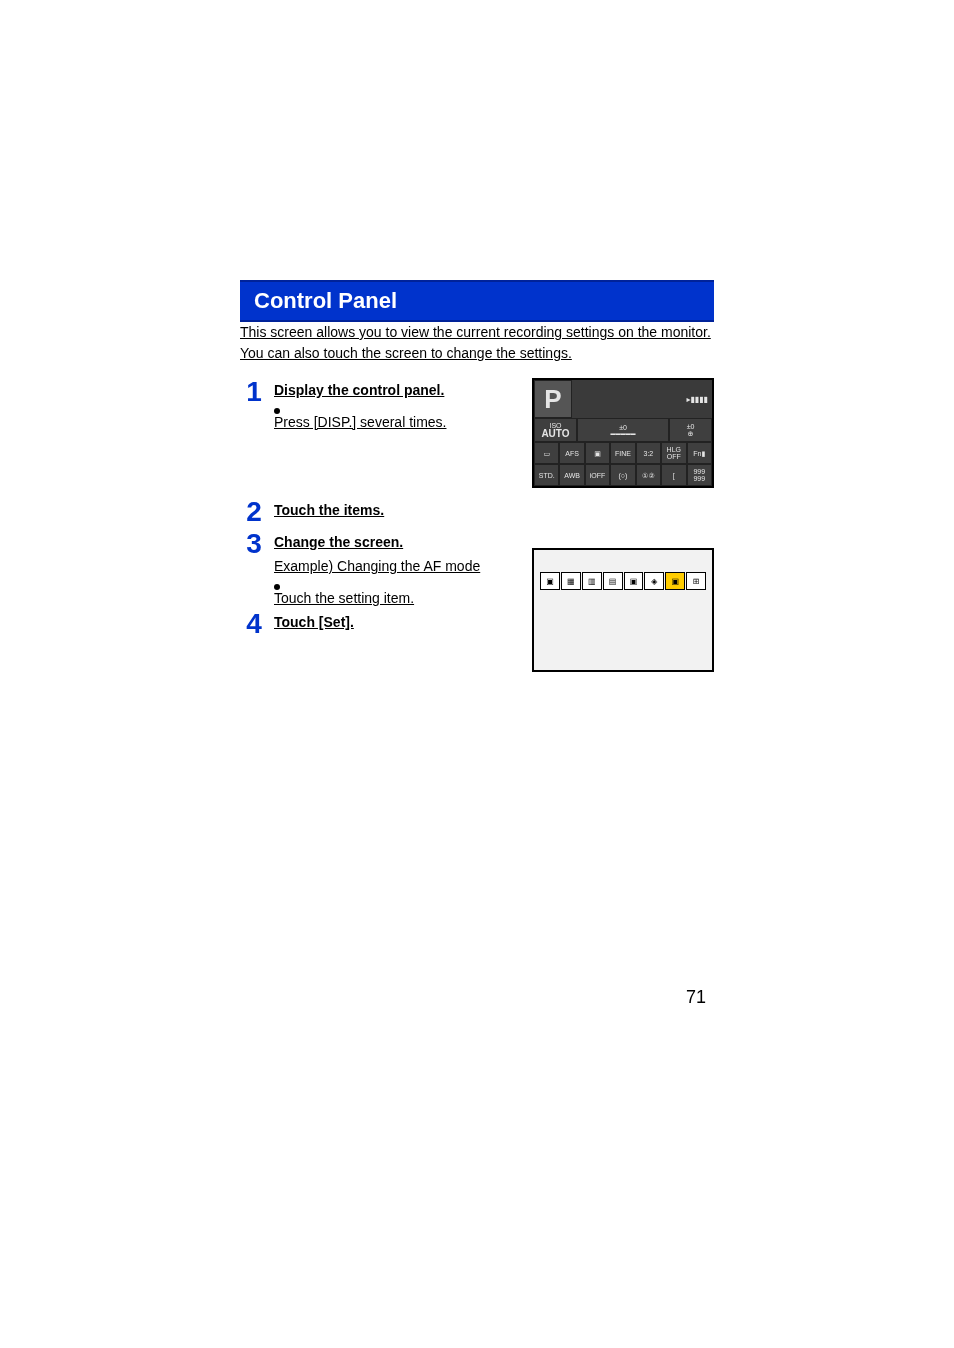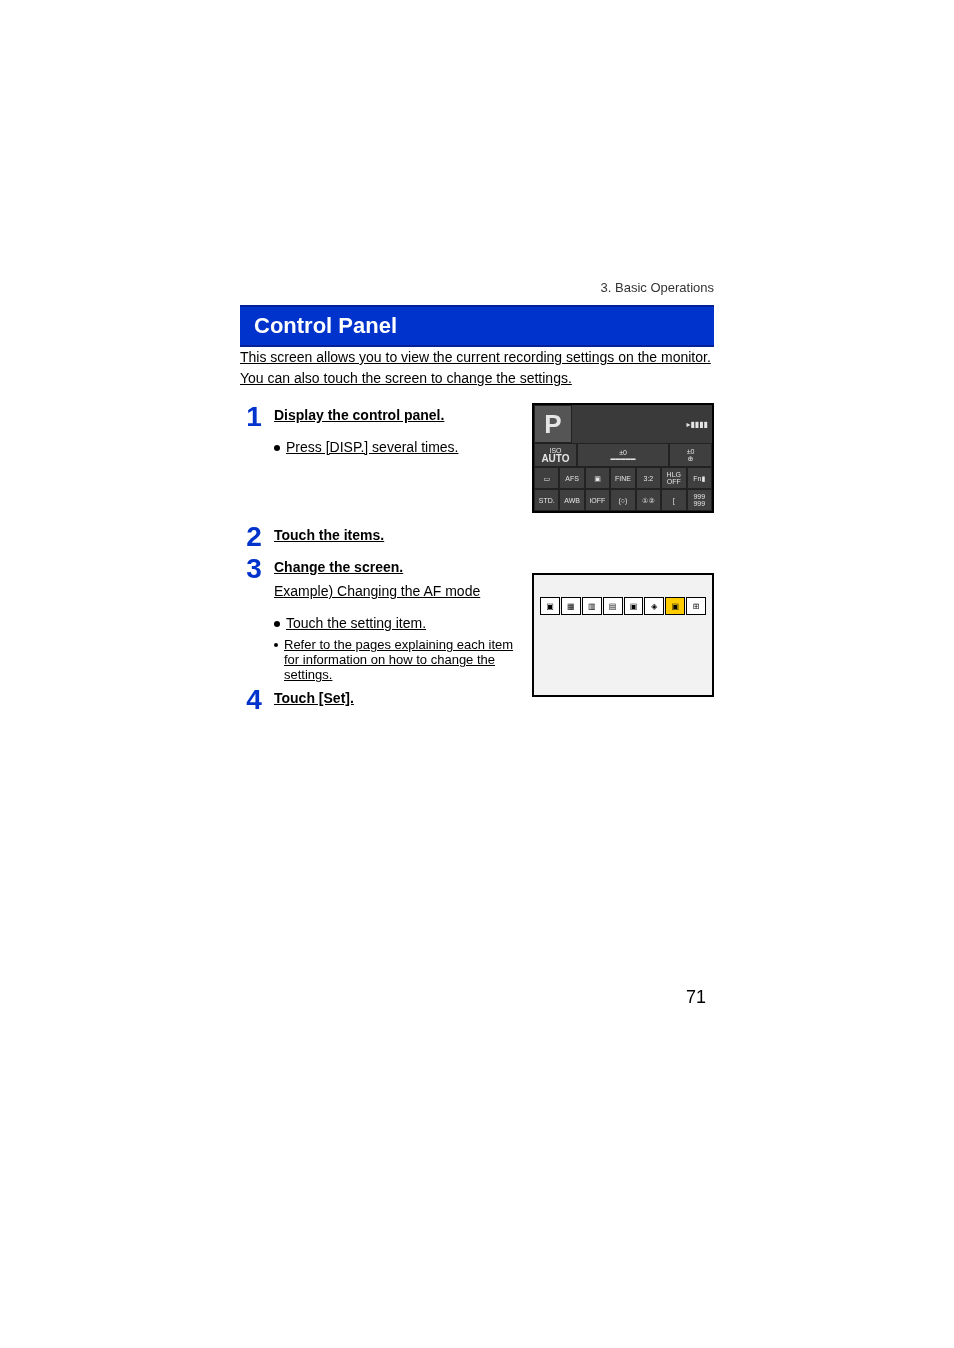--- a/index.html
+++ b/index.html
@@ -58,21 +58,22 @@
     padding-top: 4px;
     padding-left: 6px;
     font-size: 14px;
     text-decoration: underline;
   }
   .step-body b {
     font-weight: bold;
   }
   .bullet-line {
     display: flex;
-    margin-top: 16px;
+    margin-top: 4px;
+    flex-direction: column;
   }
   .disc {
     width: 6px;
     height: 6px;
     background: #000;
     border-radius: 50%;
     margin-top: 6px;
     margin-right: 6px;
     flex: 0 0 6px;
   }
@@ -179,21 +180,20 @@
     position: absolute;
     bottom: 340px;
     right: 248px;
     font-size: 18px;
   }
 </style>
 </head>
 <body>
 
 <div class="page">
-  <div class="breadcrumb">3. Basic Operations</div>
 
   <div class="title-bar">Control Panel</div>
 
   <div class="intro">This screen allows you to view the current recording settings on the monitor. You can also touch the screen to change the settings.</div>
 
   <div class="two-col">
     <div class="left-col">
       <div class="step-row">
         <div class="step-num">1</div>
         <div class="step-body">
@@ -261,24 +261,20 @@
       </div>
 
       <div class="step-row">
         <div class="step-num">3</div>
         <div class="step-body">
           <b>Change the screen.</b>
           <div style="margin-top:8px">Example) Changing the AF mode</div>
           <div class="bullet-line">
             <span class="disc"></span>
             <span>Touch the setting item.</span>
-          </div>
-          <div class="simple-bullet">
-            <span class="dot"></span>
-            <span>Refer to the pages explaining each item for information on how to change the settings.</span>
           </div>
         </div>
       </div>
 
       <div class="step-row">
         <div class="step-num">4</div>
         <div class="step-body">
           <b>Touch [Set].</b>
         </div>
       </div>

